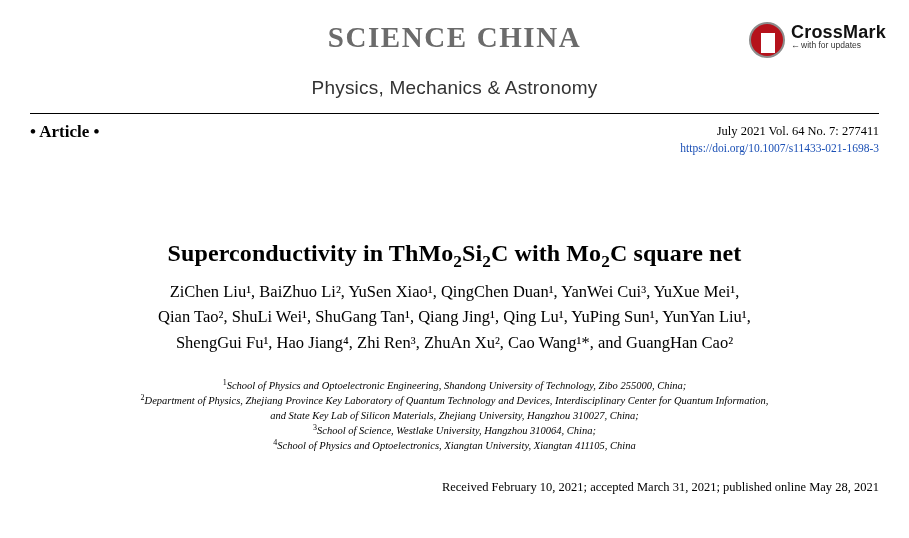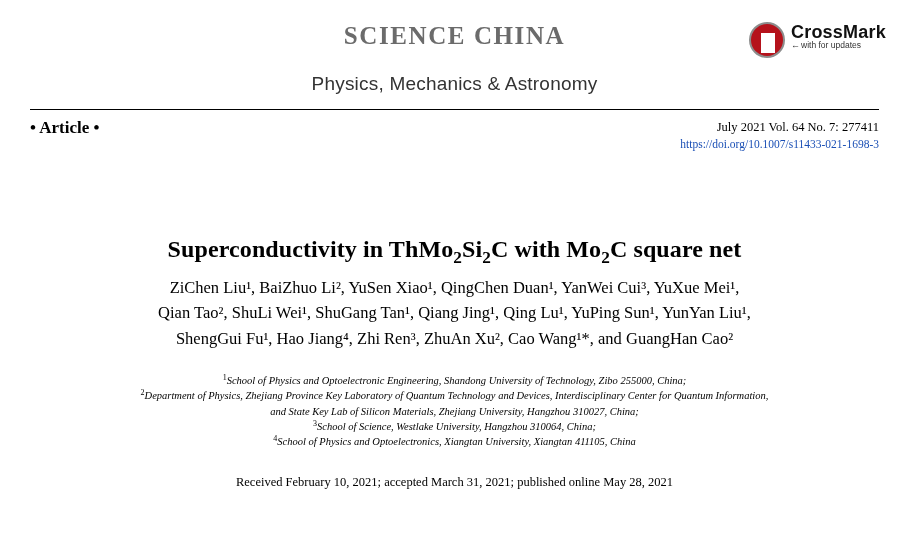--- a/index.html
+++ b/index.html
@@ -23,21 +23,21 @@
     padding: 0 30px;
   }
 
   
   .masthead {
     text-align: center;
     padding-top: 22px;
   }
   .journal-name {
     font-family: "Liberation Serif", serif;
-    font-size: 25px;
+    font-size: 29px;
     font-weight: bold;
     letter-spacing: 1.6px;
     color: #6b6b6b;
     line-height: 1.1;
   }
   .journal-sub {
     font-family: "Liberation Sans", sans-serif;
     font-size: 19px;
     color: #333333;
     margin-top: 23px;
@@ -170,21 +170,21 @@
   }
   .affiliations sup {
     font-size: 8px;
     font-style: normal;
     vertical-align: super;
     line-height: 0;
   }
 
   
   .dates {
-    text-align: center;
+    text-align: right;
     font-size: 12.5px;
     font-family: "Liberation Serif", serif;
     margin-top: 26px;
   }
 
   sub {
     font-size: 0.72em;
     vertical-align: sub;
     line-height: 0;
   }

